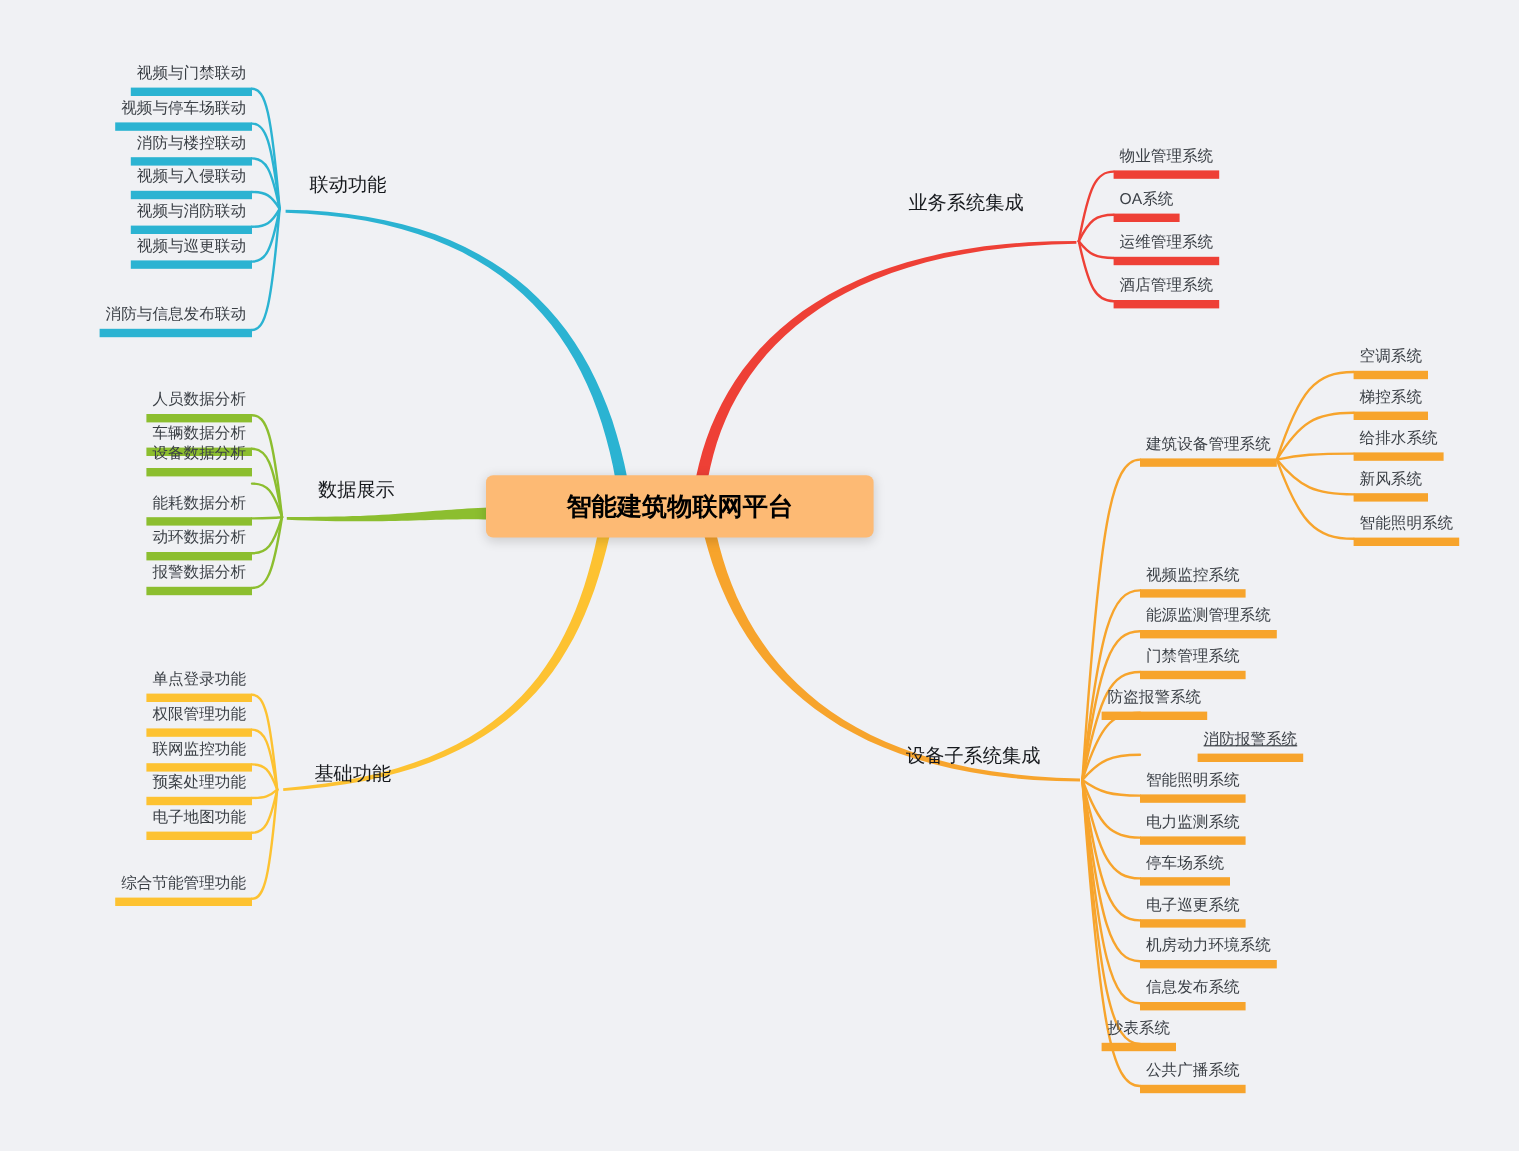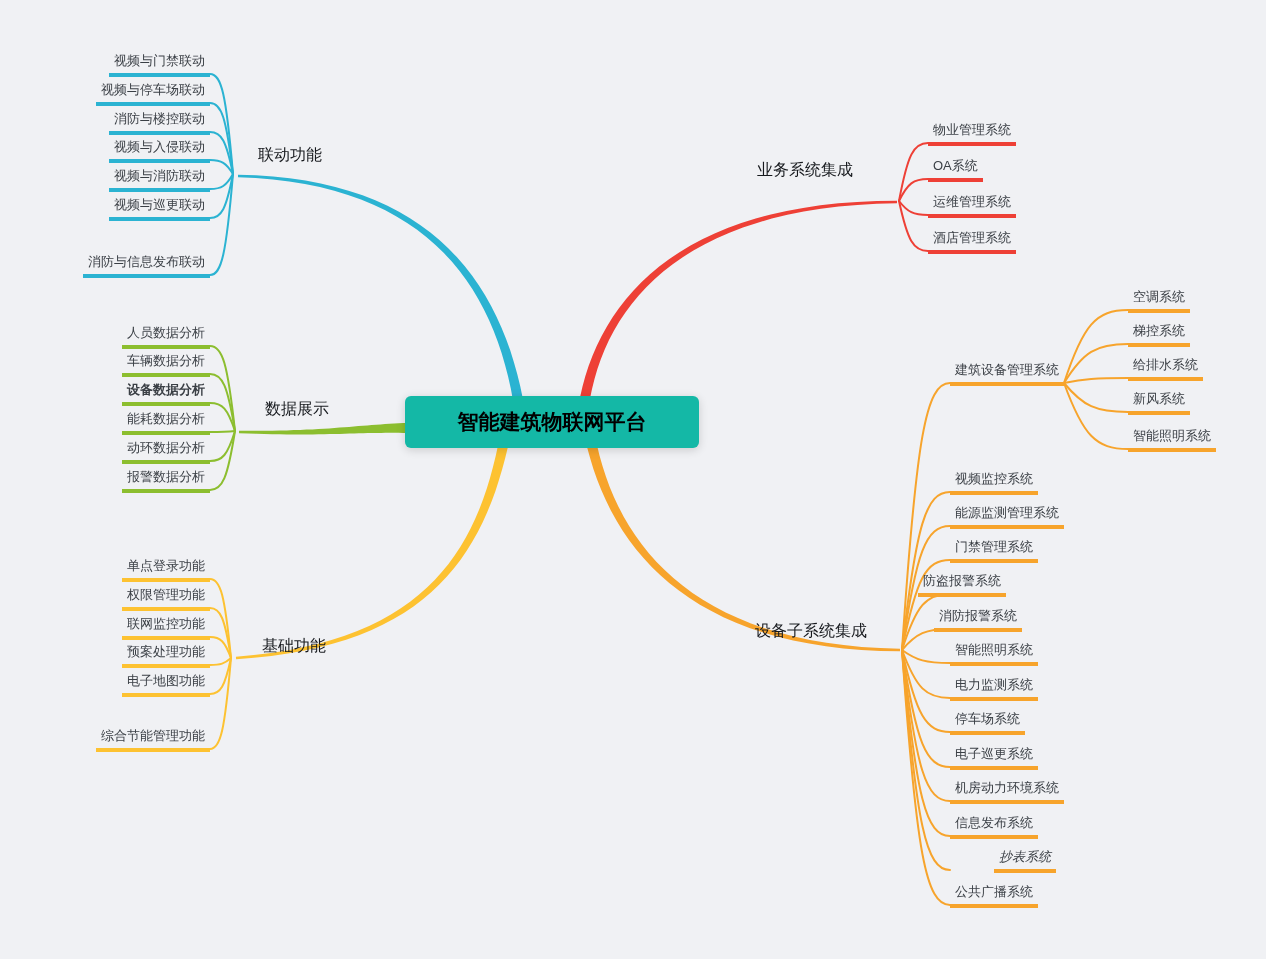--- a/index.html
+++ b/index.html
@@ -16,35 +16,35 @@
     overflow:hidden;
   }
   #edges {
     position:absolute; left:0; top:0; z-index:0;
   }
   .leaf {
     position:absolute; z-index:1;
     font-size:13px; line-height:16px;
     color:#3a3f45;
     padding:0 5px 4px 5px;
-    border-bottom:4px solid #b91c1c;
+    border-bottom:7px solid #b91c1c;
     white-space:nowrap;
     cursor:default;
   }
   .branch-label {
     position:absolute; z-index:1;
     font-size:16px; line-height:20px;
     color:#16191d;
     white-space:nowrap;
     cursor:default;
   }
   #center-node {
     position:absolute; z-index:2;
-    left:405px; top:396px; width:294px; height:52px;
-    background:#14b8a6;
+    left:405px; top:396px; width:323px; height:52px;
+    background:#fdba74;
     border-radius:6px;
     box-shadow:0 2px 10px rgba(0,0,0,0.16);
     display:flex; align-items:center; justify-content:center;
     font-size:21px; font-weight:bold; color:#000;
     white-space:nowrap;
   }
 </style>
 </head>
 <body>
 
@@ -111,21 +111,21 @@
   <span class="leaf" style="right: 1056px; top: 53px; border-bottom-color: rgb(43, 179, 210);">视频与门禁联动</span>
   <span class="leaf" style="right: 1056px; top: 82px; border-bottom-color: rgb(43, 179, 210);">视频与停车场联动</span>
   <span class="leaf" style="right: 1056px; top: 111px; border-bottom-color: rgb(43, 179, 210);">消防与楼控联动</span>
   <span class="leaf" style="right: 1056px; top: 139px; border-bottom-color: rgb(43, 179, 210);">视频与入侵联动</span>
   <span class="leaf" style="right: 1056px; top: 168px; border-bottom-color: rgb(43, 179, 210);">视频与消防联动</span>
   <span class="leaf" style="right: 1056px; top: 197px; border-bottom-color: rgb(43, 179, 210);">视频与巡更联动</span>
   <span class="leaf" style="right: 1056px; top: 254px; border-bottom-color: rgb(43, 179, 210); text-align: right;">消防与信息发布联动</span>
 
   <span class="leaf" style="right: 1056px; top: 325px; border-bottom-color: rgb(140, 190, 47);">人员数据分析</span>
   <span class="leaf" style="right: 1056px; top: 353px; border-bottom-color: rgb(140, 190, 47);">车辆数据分析</span>
-  <span class="leaf" style="right: 1056px; top: 382px; border-bottom-color: rgb(140, 190, 47); font-weight: bold;">设备数据分析</span>
+  <span class="leaf" style="right: 1056px; top: 370px; border-bottom-color: rgb(140, 190, 47);">设备数据分析</span>
   <span class="leaf" style="right: 1056px; top: 411px; border-bottom-color: rgb(140, 190, 47);">能耗数据分析</span>
   <span class="leaf" style="right: 1056px; top: 440px; border-bottom-color: rgb(140, 190, 47);">动环数据分析</span>
   <span class="leaf" style="right: 1056px; top: 469px; border-bottom-color: rgb(140, 190, 47);">报警数据分析</span>
 
   <span class="leaf" style="right: 1056px; top: 558px; border-bottom-color: rgb(253, 194, 49);">单点登录功能</span>
   <span class="leaf" style="right: 1056px; top: 587px; border-bottom-color: rgb(253, 194, 49);">权限管理功能</span>
   <span class="leaf" style="right: 1056px; top: 616px; border-bottom-color: rgb(253, 194, 49);">联网监控功能</span>
   <span class="leaf" style="right: 1056px; top: 644px; border-bottom-color: rgb(253, 194, 49);">预案处理功能</span>
   <span class="leaf" style="right: 1056px; top: 673px; border-bottom-color: rgb(253, 194, 49);">电子地图功能</span>
   <span class="leaf" style="right: 1056px; top: 728px; border-bottom-color: rgb(253, 194, 49);">综合节能管理功能</span>
@@ -133,28 +133,28 @@
   <span class="leaf" style="left: 928px; top: 122px; border-bottom-color: rgb(238, 64, 54);">物业管理系统</span>
   <span class="leaf" style="left: 928px; top: 158px; border-bottom-color: rgb(238, 64, 54);">OA系统</span>
   <span class="leaf" style="left: 928px; top: 194px; border-bottom-color: rgb(238, 64, 54);">运维管理系统</span>
   <span class="leaf" style="left: 928px; top: 230px; border-bottom-color: rgb(238, 64, 54);">酒店管理系统</span>
 
   <span class="leaf" id="bems" style="left: 950px; top: 362px; border-bottom-color: rgb(247, 164, 44);">建筑设备管理系统</span>
   <span class="leaf" style="left: 950px; top: 471px; border-bottom-color: rgb(247, 164, 44);">视频监控系统</span>
   <span class="leaf" style="left: 950px; top: 505px; border-bottom-color: rgb(247, 164, 44);">能源监测管理系统</span>
   <span class="leaf" style="left: 950px; top: 539px; border-bottom-color: rgb(247, 164, 44);">门禁管理系统</span>
   <span class="leaf" style="left: 918px; top: 573px; border-bottom-color: rgb(247, 164, 44);">防盗报警系统</span>
-  <span class="leaf" style="left: 934px; top: 608px; border-bottom-color: rgb(247, 164, 44);">消防报警系统</span>
+  <span class="leaf" style="left: 998px; top: 608px; border-bottom-color: rgb(247, 164, 44); text-decoration: underline;">消防报警系统</span>
   <span class="leaf" style="left: 950px; top: 642px; border-bottom-color: rgb(247, 164, 44);">智能照明系统</span>
   <span class="leaf" style="left: 950px; top: 677px; border-bottom-color: rgb(247, 164, 44);">电力监测系统</span>
   <span class="leaf" style="left: 950px; top: 711px; border-bottom-color: rgb(247, 164, 44);">停车场系统</span>
   <span class="leaf" style="left: 950px; top: 746px; border-bottom-color: rgb(247, 164, 44);">电子巡更系统</span>
   <span class="leaf" style="left: 950px; top: 780px; border-bottom-color: rgb(247, 164, 44);">机房动力环境系统</span>
   <span class="leaf" style="left: 950px; top: 815px; border-bottom-color: rgb(247, 164, 44);">信息发布系统</span>
-  <span class="leaf" style="left: 994px; top: 849px; border-bottom-color: rgb(247, 164, 44); font-style: italic;">抄表系统</span>
+  <span class="leaf" style="left: 918px; top: 849px; border-bottom-color: rgb(247, 164, 44);">抄表系统</span>
   <span class="leaf" style="left: 950px; top: 884px; border-bottom-color: rgb(247, 164, 44);">公共广播系统</span>
 
   <span class="leaf" style="left: 1128px; top: 289px; border-bottom-color: rgb(247, 164, 44);">空调系统</span>
   <span class="leaf" style="left: 1128px; top: 323px; border-bottom-color: rgb(247, 164, 44); text-align: right;">梯控系统</span>
   <span class="leaf" style="left: 1128px; top: 357px; border-bottom-color: rgb(247, 164, 44);">给排水系统</span>
   <span class="leaf" style="left: 1128px; top: 391px; border-bottom-color: rgb(247, 164, 44);">新风系统</span>
   <span class="leaf" style="left: 1128px; top: 428px; border-bottom-color: rgb(247, 164, 44);">智能照明系统</span>
 
 </div>
 

